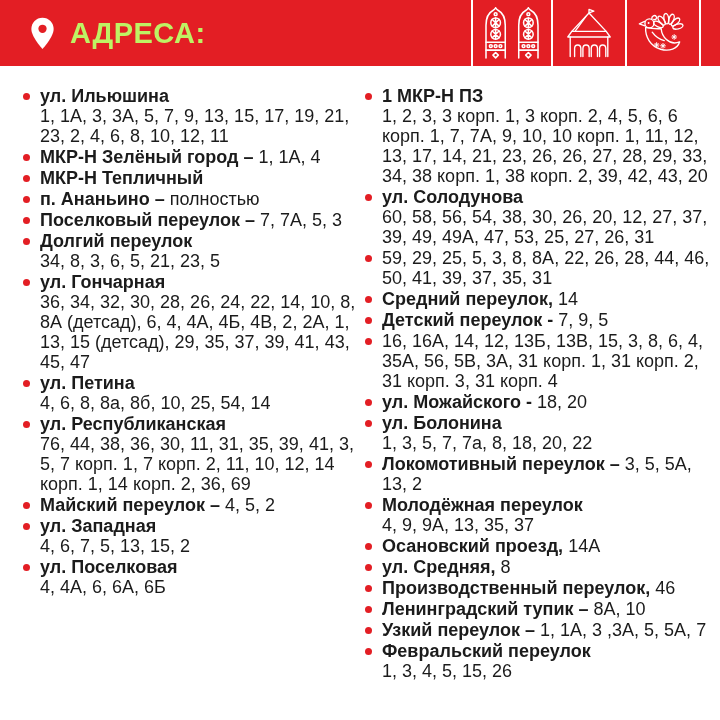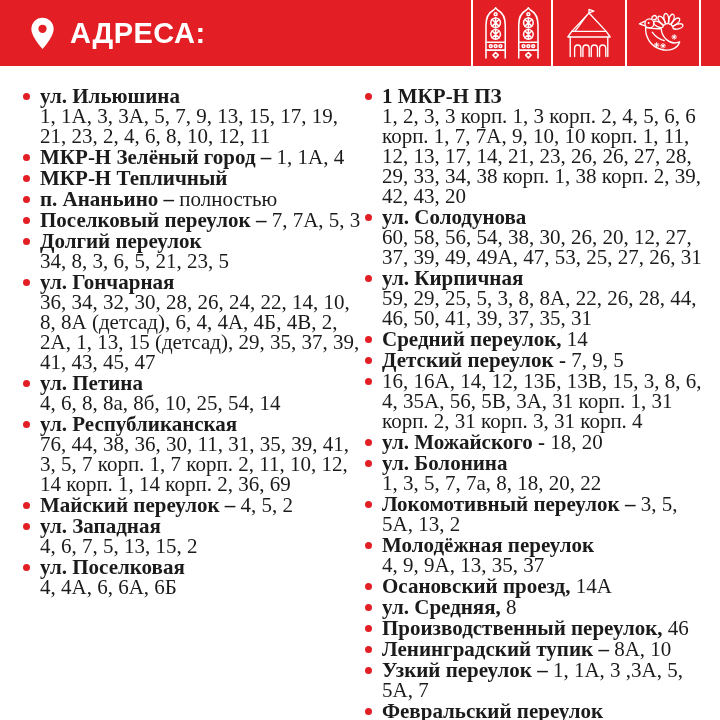--- a/index.html
+++ b/index.html
@@ -9,37 +9,37 @@
     width:720px; height:720px; overflow:hidden;
     background:var(--bg); color:var(--text);
     font-family:"Liberation Sans", sans-serif;
   }
   .header {
     height:66px; background:var(--red);
     display:flex; align-items:stretch; justify-content:space-between;
   }
   .header-left { display:flex; align-items:center; gap:15px; padding-left:30px; }
   .pin-svg { display:block; }
-  .title { color:#ffffff; font-size:29px; font-weight:700; letter-spacing:.5px; }
+  .title { color:#bef264; font-size:29px; font-weight:700; letter-spacing:.5px; }
   .decor { display:flex; align-items:stretch; margin-right:19px; }
   .decor-cell {
     border-left:2px solid #fff;
     display:flex; align-items:center; justify-content:center;
     padding:0 8px;
   }
   .decor-cell:last-child { border-right:2px solid #fff; }
   .decor svg { display:block; }
 
   .columns { display:flex; padding:20px 8px 0 20px; }
   .col { list-style:none; margin:0; padding:0; }
   .col-left  { width:342px; }
   .col-right { width:350px; }
   .item {
     position:relative; padding-left:20px; margin:0 0 1px 0;
-    font-size:21px; line-height:20px;font-family:Liberation Serif, serif;
+    font-size:18px; line-height:20px;
   }
   .bullet {
     position:absolute; left:3px; top:6.5px;
     width:7px; height:7px; border-radius:50%;
     background:var(--red);
   }
   .street { font-weight:700; }
   .nums.block { display:block; }
 </style>
 </head>
@@ -142,21 +142,21 @@
       <li class="item"><span class="bullet"></span><span class="street">ул. Гончарная</span><span class="nums block">36, 34, 32, 30, 28, 26, 24, 22, 14, 10, 8, 8А (детсад), 6, 4, 4А, 4Б, 4В, 2, 2А, 1, 13, 15 (детсад), 29, 35, 37, 39, 41, 43, 45, 47</span></li>
       <li class="item"><span class="bullet"></span><span class="street">ул. Петина</span><span class="nums block">4, 6, 8, 8а, 8б, 10, 25, 54, 14</span></li>
       <li class="item"><span class="bullet"></span><span class="street">ул. Республиканская</span><span class="nums block">76, 44, 38, 36, 30, 11, 31, 35, 39, 41, 3, 5, 7 корп. 1, 7 корп. 2, 11, 10, 12, 14 корп. 1, 14 корп. 2, 36, 69</span></li>
       <li class="item"><span class="bullet"></span><span class="street">Майский переулок – </span><span class="nums">4, 5, 2</span></li>
       <li class="item"><span class="bullet"></span><span class="street">ул. Западная</span><span class="nums block">4, 6, 7, 5, 13, 15, 2</span></li>
       <li class="item"><span class="bullet"></span><span class="street">ул. Поселковая</span><span class="nums block">4, 4А, 6, 6А, 6Б</span></li>
     </ul>
   <ul class="col col-right" id="col-right">
       <li class="item"><span class="bullet"></span><span class="street">1 МКР-Н ПЗ</span><span class="nums block">1, 2, 3, 3 корп. 1, 3 корп. 2, 4, 5, 6, 6 корп. 1, 7, 7А, 9, 10, 10 корп. 1, 11, 12, 13, 17, 14, 21, 23, 26, 26, 27, 28, 29, 33, 34, 38 корп. 1, 38 корп. 2, 39, 42, 43, 20</span></li>
       <li class="item"><span class="bullet"></span><span class="street">ул. Солодунова</span><span class="nums block">60, 58, 56, 54, 38, 30, 26, 20, 12, 27, 37, 39, 49, 49А, 47, 53, 25, 27, 26, 31</span></li>
-      <li class="item"><span class="bullet"></span><span class="street">ул. Кирпичная</span><span class="nums block">59, 29, 25, 5, 3, 8, 8А, 22, 26, 28, 44, 46, 50, 41, 39, 37, 35, 31</span></li>
+      <li class="item"><span class="bullet"></span><span class="nums block">59, 29, 25, 5, 3, 8, 8А, 22, 26, 28, 44, 46, 50, 41, 39, 37, 35, 31</span></li>
       <li class="item"><span class="bullet"></span><span class="street">Средний переулок, </span><span class="nums">14</span></li>
       <li class="item"><span class="bullet"></span><span class="street">Детский переулок - </span><span class="nums">7, 9, 5</span></li>
       <li class="item"><span class="bullet"></span><span class="nums block">16, 16А, 14, 12, 13Б, 13В, 15, 3, 8, 6, 4, 35А, 56, 5В, 3А, 31 корп. 1, 31 корп. 2, 31 корп. 3, 31 корп. 4</span></li>
       <li class="item"><span class="bullet"></span><span class="street">ул. Можайского - </span><span class="nums">18, 20</span></li>
       <li class="item"><span class="bullet"></span><span class="street">ул. Болонина</span><span class="nums block">1, 3, 5, 7, 7а, 8, 18, 20, 22</span></li>
       <li class="item"><span class="bullet"></span><span class="street">Локомотивный переулок – </span><span class="nums">3, 5, 5А, 13, 2</span></li>
       <li class="item"><span class="bullet"></span><span class="street">Молодёжная переулок</span><span class="nums block">4, 9, 9А, 13, 35, 37</span></li>
       <li class="item"><span class="bullet"></span><span class="street">Осановский проезд, </span><span class="nums">14А</span></li>
       <li class="item"><span class="bullet"></span><span class="street">ул. Средняя, </span><span class="nums">8</span></li>
       <li class="item"><span class="bullet"></span><span class="street">Производственный переулок, </span><span class="nums">46</span></li>

